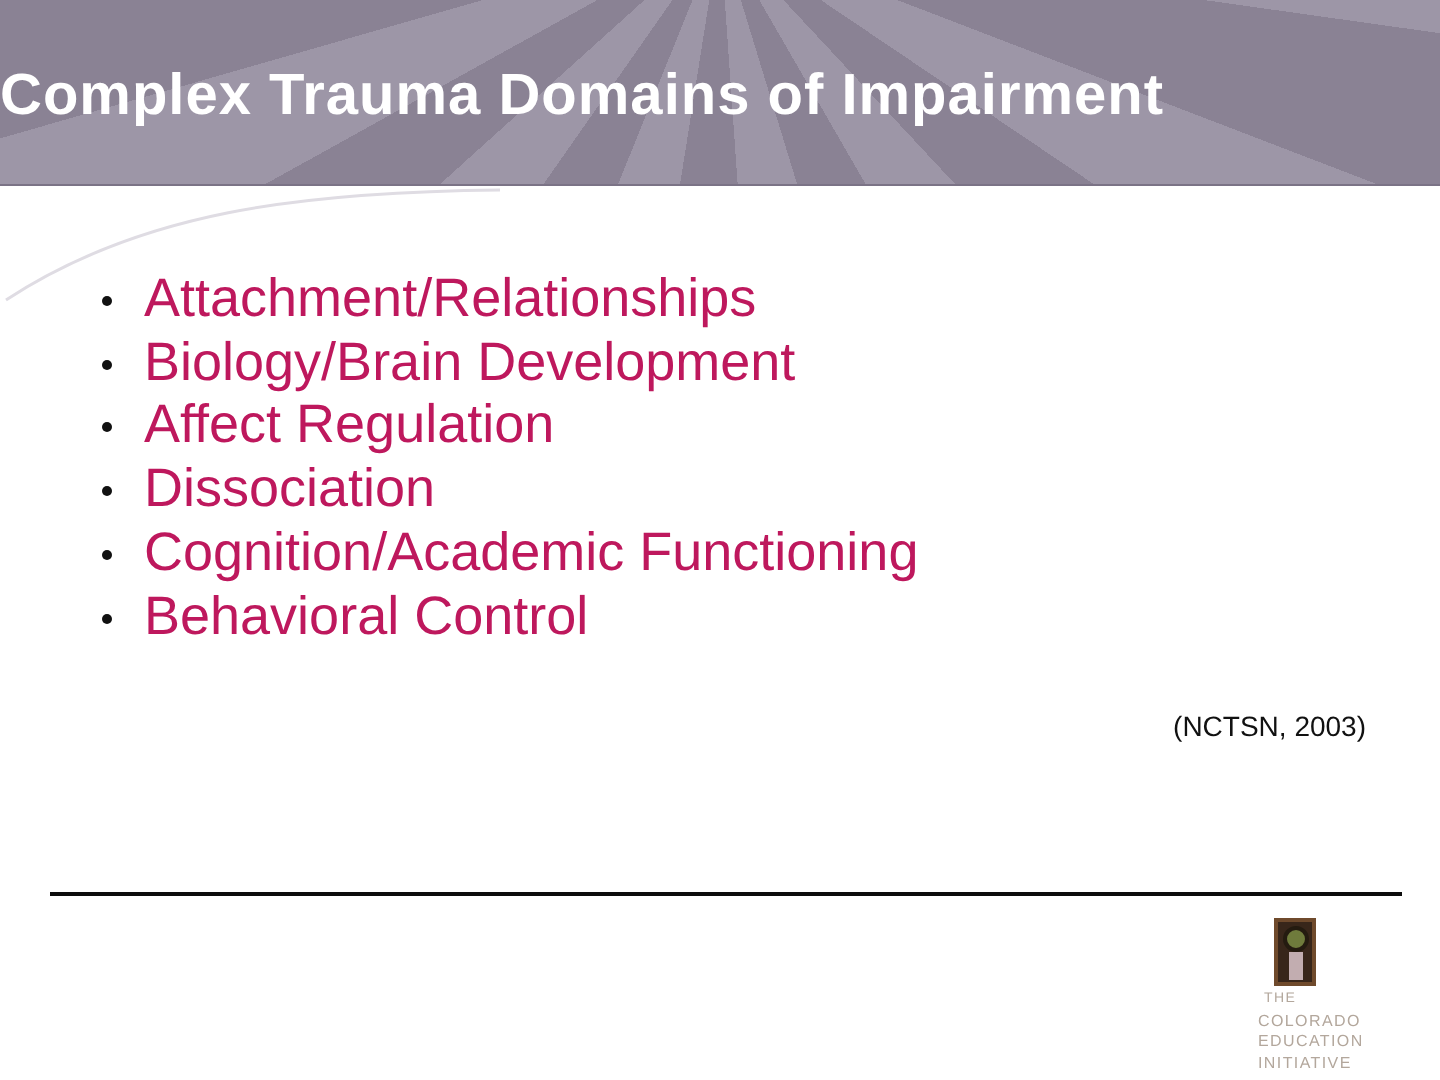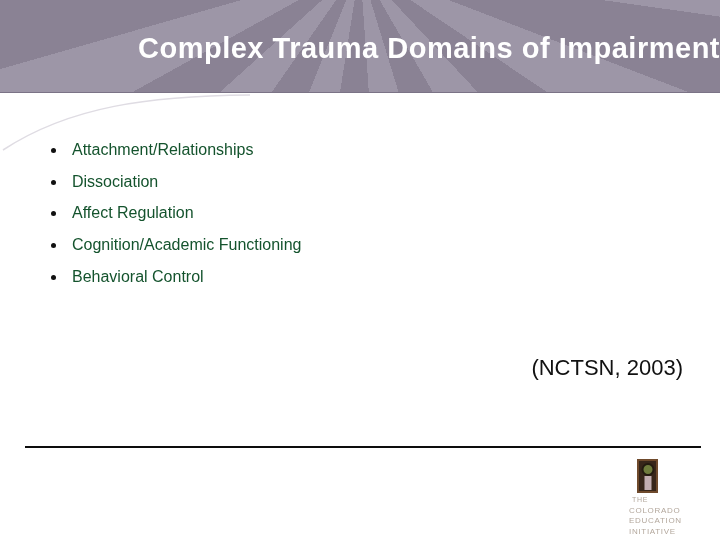--- a/index.html
+++ b/index.html
@@ -18,21 +18,21 @@
     left: 0; top: 0;
     width: 720px;
     height: 92px;
     background-color: #8a8294;
     background-image: repeating-conic-gradient(from 7deg at 50% -34px,
       #9d96a7 0deg 13deg,
       #8a8294 13deg 26deg);
     border-bottom: 1px solid #7b7386;
     display: flex;
     align-items: center;
-    justify-content: flex-end;
+    justify-content: flex-start;
   }
   .slide-title {
     color: #ffffff;
     font-size: 29px;
     font-weight: bold;
     letter-spacing: 0.5px;
     margin-top: 4px;
     text-align: center;
     white-space: nowrap;
   }
@@ -45,41 +45,41 @@
     position: absolute;
     left: 48px;
     top: 134px;
     margin: 0;
     padding: 0;
     list-style: none;
   }
   .bullet-item {
     position: relative;
     padding-left: 24px;
-    font-size: 16px;
+    font-size: 27px;
     line-height: 31.7px;
-    color: #14532d;
+    color: #be185d;
     white-space: nowrap;
   }
   .bullet-item::before {
     content: "";
     position: absolute;
     left: 3px;
     top: 14px;
     width: 5px;
     height: 5px;
     border-radius: 50%;
     background: #111111;
   }
 
   .citation {
     position: absolute;
     top: 355px;
     right: 37px;
-    font-size: 22px;
+    font-size: 14px;
     color: #111111;
     white-space: nowrap;
   }
 
   .divider-line {
     position: absolute;
     left: 25px;
     top: 446px;
     width: 676px;
     height: 2px;
@@ -134,22 +134,23 @@
   <div class="header-band">
     <div class="slide-title">Complex Trauma Domains of Impairment</div>
   </div>
 
   <svg class="swoosh" width="260" height="70" viewBox="0 0 260 70">
     <path d="M3,62 C70,18 150,8 250,7" stroke="#dfdce3" stroke-width="1.5" fill="none"></path>
   </svg>
 
   <ul class="bullet-list">
     <li class="bullet-item">Attachment/Relationships</li>
+    <li class="bullet-item">Biology/Brain Development</li>
+    <li class="bullet-item">Affect Regulation</li>
     <li class="bullet-item">Dissociation</li>
-    <li class="bullet-item">Affect Regulation</li>
     <li class="bullet-item">Cognition/Academic Functioning</li>
     <li class="bullet-item">Behavioral Control</li>
   </ul>
 
   <div class="citation">(NCTSN, 2003)</div>
 
   <div class="divider-line"></div>
 
   <div class="cei-logo">
     <div class="cei-logo-icon">

